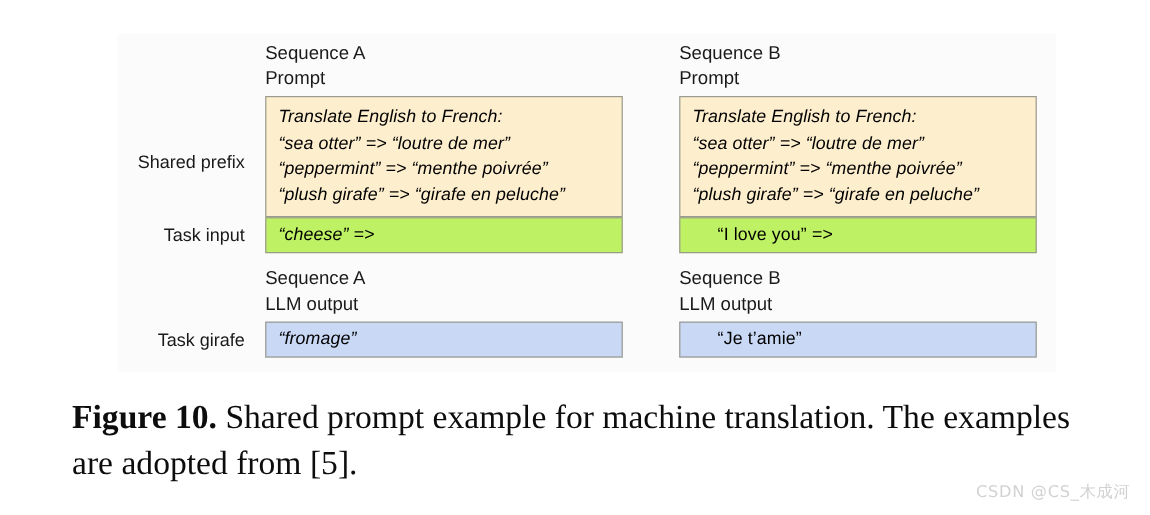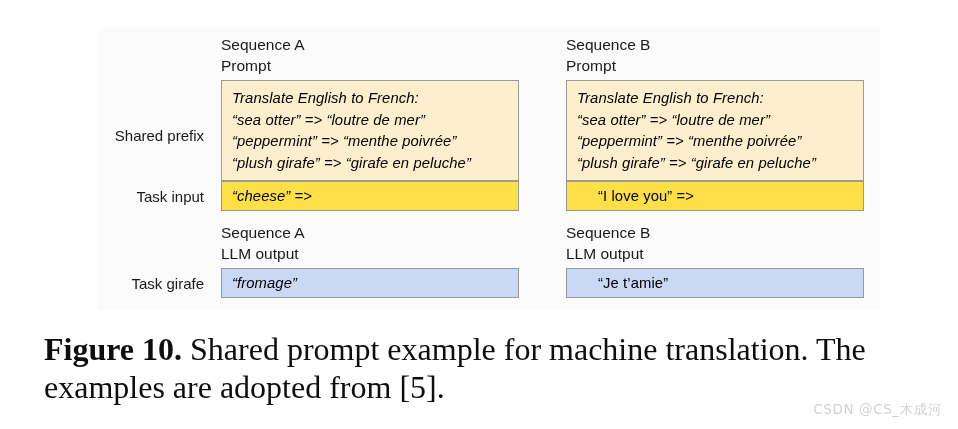--- a/index.html
+++ b/index.html
@@ -66,44 +66,44 @@
     padding: 7px 0 0 10px;
     white-space: pre-line;
     letter-spacing: 0.1px;
   }
   .prefix-box {
     background: #fdeecd;
     top: 80px;
     height: 101px;
   }
   .input-box {
-    background: #fde047;
+    background: #bef264;
     top: 181px;
     height: 30px;
     padding-top: 4px;
   }
   .output-box {
     background: #c8d8f5;
     top: 268px;
     height: 30px;
     padding-top: 4px;
   }
   .col-a { left: 221px; width: 298px; }
   .col-b { left: 566px; width: 298px; }
   
   .upright { font-style: normal; padding-left: 31px; }
 
   
   #figure-caption {
     position: absolute;
-    left: 44px;
+    left: 60px;
     top: 330px;
     width: 860px;
     font-family: "Liberation Serif", serif;
-    font-size: 32px;
+    font-size: 28px;
     line-height: 38px;
     color: #0d0d0d;
   }
   #figure-caption .caption-label {
     font-weight: bold;
   }
 
   
   #watermark {
     position: absolute;

